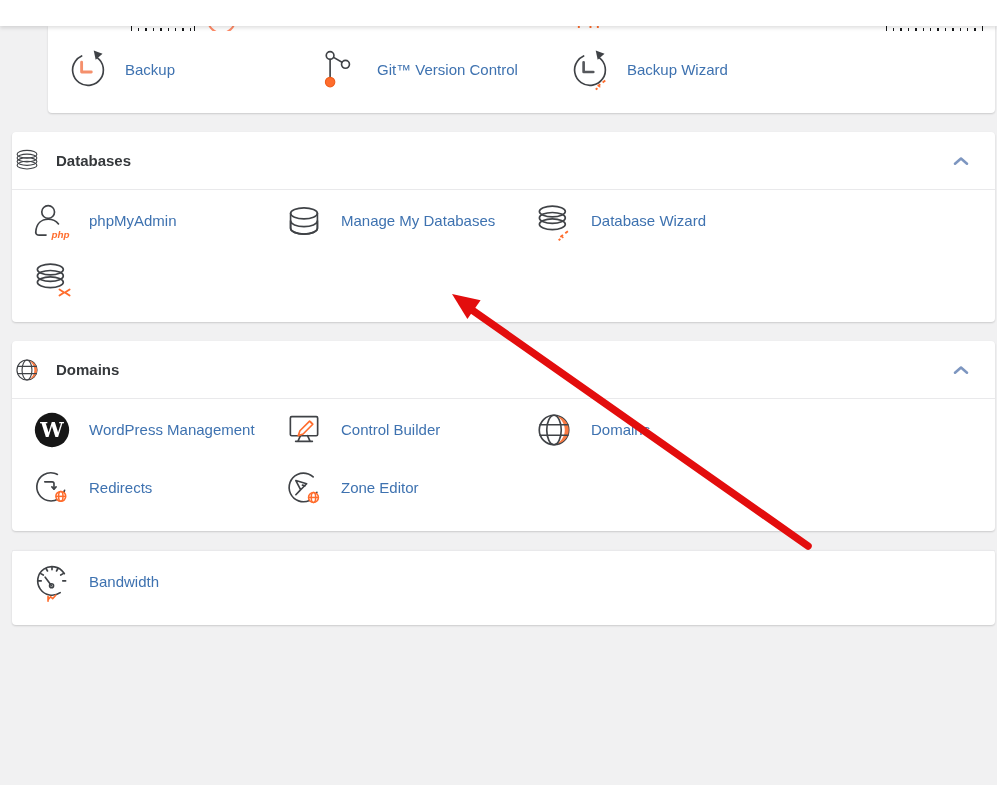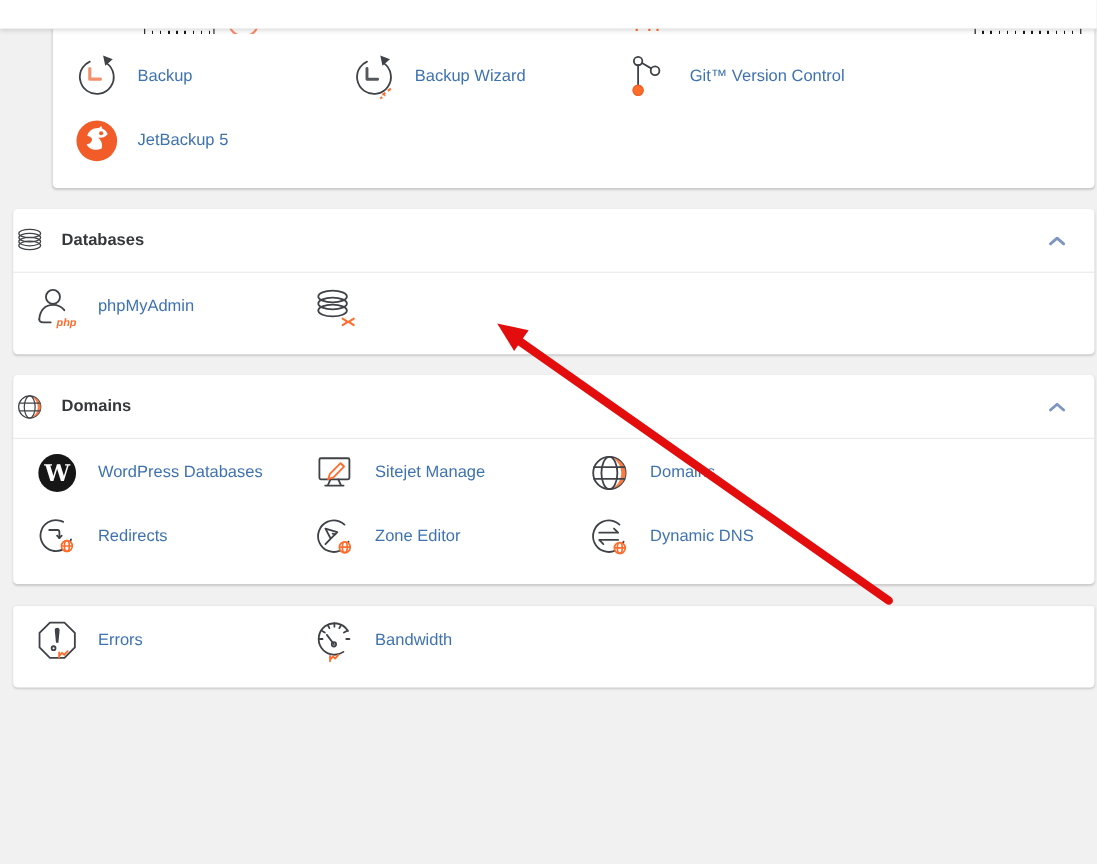--- a/index.html
+++ b/index.html
@@ -70,45 +70,36 @@
         <div class="item">
           <svg width="44" height="44" viewBox="0 0 40 40">
             <circle class="k" cx="20" cy="20" r="14" stroke-dasharray="73 15" transform="rotate(-55 20 20)"></circle>
             <path d="M25.2 2.2 l8 3.1 -6.2 5.4 z" fill="#3f4246" stroke="none"></path>
             <path d="M14.2 13 v8.8 h8.8" fill="none" stroke="#f5906c" stroke-width="2.6" stroke-linecap="round" stroke-linejoin="round"></path>
           </svg>
           <span class="label">Backup</span>
         </div>
         <div class="item">
           <svg width="44" height="44" viewBox="0 0 40 40">
+            <path class="k" d="M11 10.2 V26.5 M14.2 8.5 l7.6 4.4"></path>
+            <circle class="k" cx="11" cy="6.8" r="3.5" fill="#fff"></circle>
+            <circle class="k" cx="25" cy="14.8" r="3.6" fill="#fff"></circle>
+            <circle cx="11" cy="31" r="4.3" fill="#ff6c2c" stroke="#ef5d1c"></circle>
+          </svg>
+          <span class="label">Git™ Version Control</span>
+        </div>
+        <div class="item">
+          <svg width="44" height="44" viewBox="0 0 40 40">
             <circle class="k" cx="20" cy="20" r="14" stroke-dasharray="73 15" transform="rotate(-55 20 20)"></circle>
             <path d="M25.2 2.2 l8 3.1 -6.2 5.4 z" fill="#3f4246" stroke="none"></path>
             <path d="M14.2 13 v8.8 h8.8" fill="none" stroke="#55585c" stroke-width="2.4" stroke-linecap="round" stroke-linejoin="round"></path>
             <path d="M27 34.8 l8 -6" stroke="#ff6c2c" stroke-width="1.7" stroke-dasharray="3 2.6" fill="none"></path>
             <path d="M25.2 37.8 l4 -3" stroke="#ff6c2c" stroke-width="1.7" stroke-dasharray="2 2" fill="none"></path>
           </svg>
           <span class="label">Backup Wizard</span>
-        </div>
-        <div class="item">
-          <svg width="44" height="44" viewBox="0 0 40 40">
-            <path class="k" d="M11 10.2 V26.5 M14.2 8.5 l7.6 4.4"></path>
-            <circle class="k" cx="11" cy="6.8" r="3.5" fill="#fff"></circle>
-            <circle class="k" cx="25" cy="14.8" r="3.6" fill="#fff"></circle>
-            <circle cx="11" cy="31" r="4.3" fill="#ff6c2c" stroke="#ef5d1c"></circle>
-          </svg>
-          <span class="label">Git™ Version Control</span>
-        </div>
-        <div class="item">
-          <svg width="44" height="44" viewBox="0 0 40 40">
-            <circle cx="20" cy="20" r="16.8" fill="#f25c29"></circle>
-            <path fill="#fff" d="M12.2 15.8 c0.8 -4.2 5.2 -6.8 9.6 -6.4 l1.8 -1.6 1 2.2 c2.4 1 3.8 2.6 4.4 4.6 c-2.2 2.6 -5.4 3.4 -8 2.6 c2.6 2.2 4.2 5.6 3 9.2 c-4.6 2.2 -10.4 0.6 -12.4 -3.4 c2.8 -0.4 4.6 -2.2 4.4 -4.4 c-0.2 -1.4 -1.4 -2 -3.8 -2.8 z"></path>
-            <circle cx="23.6" cy="13.8" r="1.7" fill="#f25c29"></circle>
-            <path d="M24.5 19.5 l3.5 -0.8 -2.5 2.6 z" fill="#f25c29"></path>
-          </svg>
-          <span class="label">JetBackup 5</span>
         </div>
       </div>
     </div>
     <div class="card">
       <div class="sec-header">
         <svg width="30" height="30" viewBox="0 0 40 40">
           <ellipse class="k" cx="20" cy="25.5" rx="13.2" ry="5.1" fill="#fff"></ellipse>
           <ellipse class="k" cx="20" cy="20.8" rx="13.2" ry="5.1" fill="#fff"></ellipse>
           <ellipse class="k" cx="20" cy="16" rx="13.2" ry="5.1" fill="#fa7b44"></ellipse>
           <ellipse class="k" cx="20" cy="11" rx="13.2" ry="5.1" fill="#fff"></ellipse>
@@ -124,20 +115,38 @@
           <svg width="44" height="44" viewBox="0 0 40 40">
             <circle class="k" cx="16.5" cy="11.8" r="5.8" fill="#fff"></circle>
             <path class="k" d="M5.2 30.2 c0.6 -8 5.4 -11.8 11.3 -11.8 c4.4 0 7.4 1.7 9.4 4.3"></path>
             <path class="k" d="M5.2 30.2 c-0.1 1.7 1.2 2.6 3.2 2.6 h6.2"></path>
             <text x="19.5" y="35.5" font-size="9" font-style="italic" font-weight="bold" fill="#ff6c2c">php</text>
           </svg>
           <span class="label">phpMyAdmin</span>
         </div>
         <div class="item">
           <svg width="44" height="44" viewBox="0 0 40 40">
+            <path class="k" d="M7.8 13 v13.6 c0 2.9 5.5 5.3 12.2 5.3 s12.2 -2.4 12.2 -5.3 V13" fill="#fff"></path>
+            <path class="k" d="M7.8 19.8 c0 2.9 5.5 5.3 12.2 5.3 s12.2 -2.4 12.2 -5.3 v6.8 c0 2.9 -5.5 5.3 -12.2 5.3 s-12.2 -2.4 -12.2 -5.3 z" fill="#fa7b44"></path>
+            <ellipse class="k" cx="20" cy="13" rx="12.2" ry="5" fill="#fff"></ellipse>
+          </svg>
+          <span class="label">Manage My Databases</span>
+        </div>
+        <div class="item">
+          <svg width="44" height="44" viewBox="0 0 40 40">
+            <ellipse class="k" cx="18.5" cy="23" rx="11.8" ry="4.9" fill="#fff"></ellipse>
+            <ellipse class="k" cx="18.5" cy="17.2" rx="11.8" ry="4.9" fill="#fff"></ellipse>
+            <ellipse class="k" cx="18.5" cy="11.4" rx="11.8" ry="4.9" fill="#fff"></ellipse>
+            <path d="M25.8 34.6 l8.6 -6.6" stroke="#ff6c2c" stroke-width="1.7" stroke-dasharray="3 2.6" fill="none"></path>
+            <path d="M24.2 37.6 l4.2 -3.2" stroke="#ff6c2c" stroke-width="1.7" stroke-dasharray="2 2" fill="none"></path>
+          </svg>
+          <span class="label">Database Wizard</span>
+        </div>
+        <div class="item">
+          <svg width="44" height="44" viewBox="0 0 40 40">
             <ellipse class="k" cx="18.5" cy="23" rx="11.8" ry="4.9" fill="#fff"></ellipse>
             <ellipse class="k" cx="18.5" cy="17.2" rx="11.8" ry="4.9" fill="#fff"></ellipse>
             <ellipse class="k" cx="18.5" cy="11.4" rx="11.8" ry="4.9" fill="#fff"></ellipse>
             <path d="M26.8 29.6 l4.2 2.7 -4.2 2.7 M36 29.6 l-4.2 2.7 4.2 2.7" stroke="#ff6c2c" stroke-width="1.7" fill="none" stroke-linecap="round" stroke-linejoin="round"></path>
           </svg>
         </div>
       </div>
     </div>
     <div class="card">
       <div class="sec-header">
@@ -152,30 +161,30 @@
             <path d="M2 7.2 L8 2 L14 7.2" stroke="#7d96c0" stroke-width="2.6" fill="none" stroke-linecap="round" stroke-linejoin="round"></path>
           </svg></button>
       </div>
       <div class="divider"></div>
       <div class="grid">
         <div class="item">
           <svg width="44" height="44" viewBox="0 0 40 40">
             <circle cx="20" cy="20" r="15.6" fill="#161616"></circle>
             <text x="20" y="26.8" text-anchor="middle" font-size="19" font-weight="bold" fill="#fff" font-family="DejaVu Serif,serif">W</text>
           </svg>
-          <span class="label">WordPress Databases</span>
+          <span class="label">WordPress Management</span>
         </div>
         <div class="item">
           <svg width="44" height="44" viewBox="0 0 40 40">
             <rect class="k" x="7.6" y="7.8" width="24.8" height="17.4" rx="1.2" fill="#fff"></rect>
             <path class="k" d="M16.8 25.2 l-2.4 5.2 h11.2 l-2.4 -5.2 M12.4 30.4 h15.2"></path>
             <path d="M19.2 23.6 l-4.4 1.5 1.5 -4.4 8.8 -8.8 2.9 2.9 z" fill="#fff" stroke="#ff6c2c" stroke-width="1.5" stroke-linejoin="round"></path>
             <path d="M25.8 12.6 l2.2 2.2" stroke="#ff6c2c" stroke-width="1.5"></path>
           </svg>
-          <span class="label">Sitejet Manage</span>
+          <span class="label">Control Builder</span>
         </div>
         <div class="item">
           <svg width="44" height="44" viewBox="0 0 40 40">
             <circle class="k" cx="20" cy="20" r="13.4" fill="#fff"></circle>
             <path d="M23.2 7.5 c4.2 3.3 6.6 7.6 6.6 12.5 s-2.4 9.2 -6.6 12.5 c6.3 -1.4 10.2 -6.4 10.2 -12.5 s-3.9 -11.1 -10.2 -12.5 z" fill="#fa7b44" stroke="none"></path>
             <ellipse class="k" cx="20" cy="20" rx="6.6" ry="13.4"></ellipse>
             <path class="k" d="M7.4 15.2 h25.2 M7.4 24.8 h25.2"></path>
           </svg>
           <span class="label">Domains</span>
         </div>
@@ -198,47 +207,25 @@
             <path class="k" d="M12.6 13.2 l9.8 2.9 -5.4 5.5 z" fill="#fff"></path>
             <path class="k" d="M16.4 22.2 l-3.8 3.9 M18.6 17.4 l2.2 0.6"></path>
             <g stroke="#ff6c2c" stroke-width="1.4" fill="none">
               <circle cx="28.6" cy="28.6" r="4.5" fill="#fff"></circle>
               <ellipse cx="28.6" cy="28.6" rx="2" ry="4.5"></ellipse>
               <path d="M24.1 28.6 h9"></path>
             </g>
           </svg>
           <span class="label">Zone Editor</span>
         </div>
-        <div class="item">
-          <svg width="44" height="44" viewBox="0 0 40 40">
-            <circle class="k" cx="19.5" cy="19.5" r="13" stroke-dasharray="66 15.7" transform="rotate(20 19.5 19.5)"></circle>
-            <path class="k" d="M11.6 16.6 h15.6 M23.8 13.2 l3.4 3.4"></path>
-            <path class="k" d="M27.2 22.6 h-15.6 M15 26 l-3.4 -3.4"></path>
-            <g stroke="#ff6c2c" stroke-width="1.4" fill="none">
-              <circle cx="28.6" cy="29.2" r="4.5" fill="#fff"></circle>
-              <ellipse cx="28.6" cy="29.2" rx="2" ry="4.5"></ellipse>
-              <path d="M24.1 29.2 h9"></path>
-            </g>
-          </svg>
-          <span class="label">Dynamic DNS</span>
-        </div>
       </div>
     </div>
     <div class="card">
       <div class="divider"></div>
       <div class="grid">
-        <div class="item">
-          <svg width="44" height="44" viewBox="0 0 40 40">
-            <path class="k" d="M14 5.4 h12 l8.6 8.6 v12 l-8.6 8.6 h-12 l-8.6 -8.6 v-12 z" fill="#fff"></path>
-            <path d="M20 9.8 c1.4 0 2.1 0.9 2 2.2 l-1 10.2 h-2 l-1 -10.2 c-0.1 -1.3 0.6 -2.2 2 -2.2 z" fill="#3f4246" stroke="none"></path>
-            <circle class="k" cx="17" cy="26.6" r="1.6" fill="#fff"></circle>
-            <path d="M21.6 34.4 v-4.4 M21.6 33.2 l2.4 -2.8 1.8 1.8 2.8 -3.2" stroke="#ff6c2c" stroke-width="1.5" fill="none" stroke-linecap="round" stroke-linejoin="round"></path>
-          </svg>
-          <span class="label">Errors</span>
-        </div>
         <div class="item">
           <svg width="44" height="44" viewBox="0 0 40 40">
             <circle class="k" cx="20" cy="19" r="13" stroke-dasharray="62 19.7" transform="rotate(55 20 19)"></circle>
             <path class="k" stroke-width="1.2" d="M7.6 19 h2.6 M9.8 12.4 l2.3 1.3 M14.6 7.7 l1.3 2.3 M20 6.2 v2.6 M25.4 7.7 l-1.3 2.3 M30.2 12.4 l-2.3 1.3 M32.4 19 h-2.6"></path>
             <path class="k" d="M19.6 23.4 L13.8 15.6"></path>
             <circle class="k" cx="19.6" cy="23.4" r="1.8" fill="#fff"></circle>
             <path d="M16.4 37.4 v-4.4 M16.4 36.2 l2.4 -2.8 1.8 1.8 2.8 -3.2" stroke="#ff6c2c" stroke-width="1.5" fill="none" stroke-linecap="round" stroke-linejoin="round"></path>
           </svg>
           <span class="label">Bandwidth</span>
         </div>

